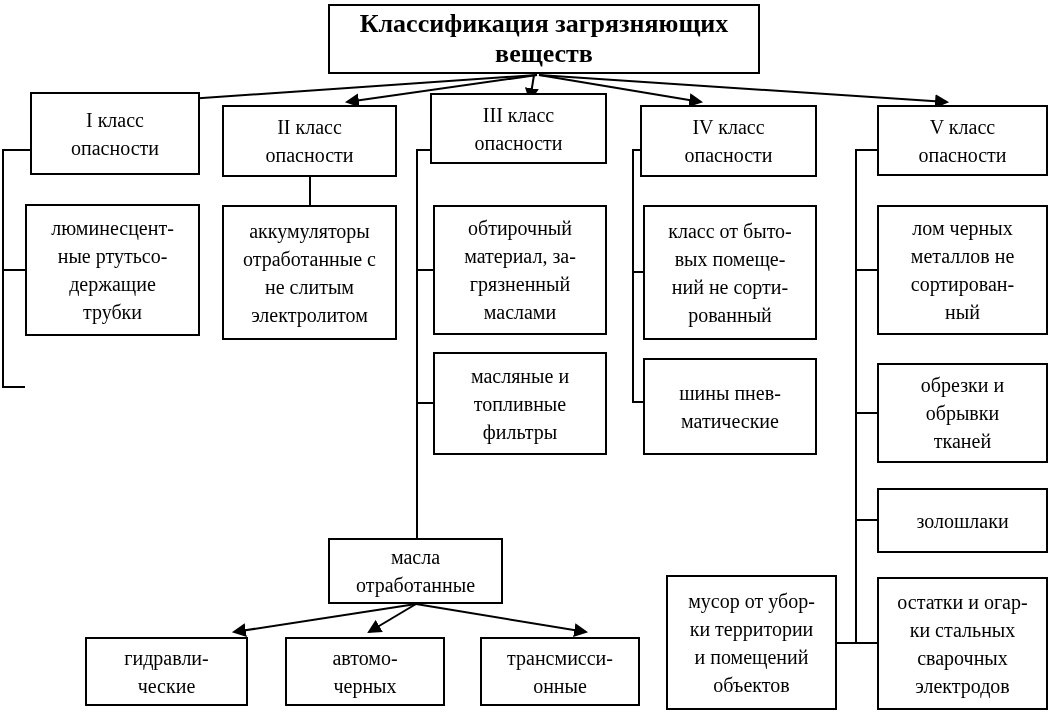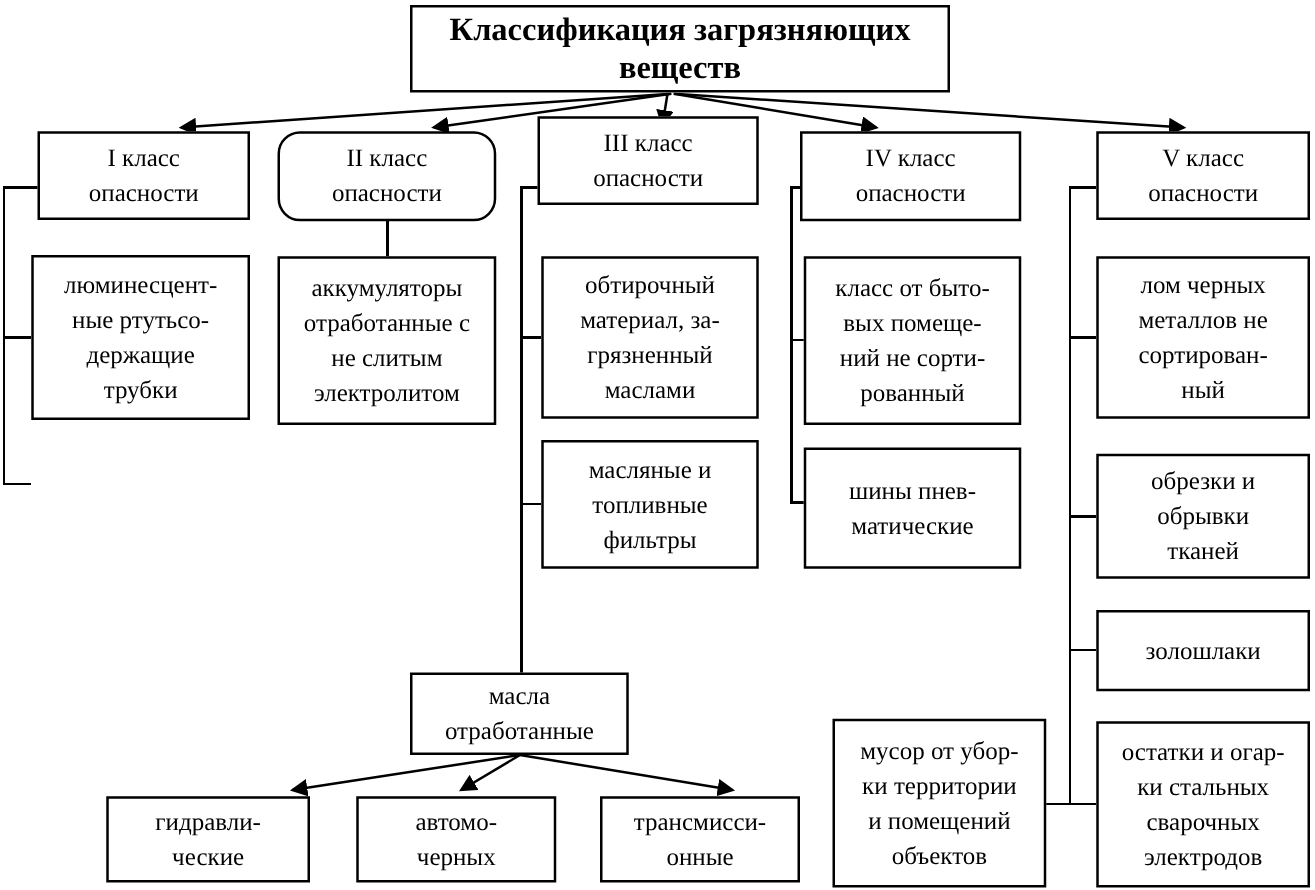--- a/index.html
+++ b/index.html
@@ -50,25 +50,25 @@
       <line x1="416" y1="604" x2="369" y2="632" marker-end="url(#arr)"></line>
       <line x1="416" y1="604" x2="586" y2="632" marker-end="url(#arr)"></line>
     </g>
   </svg>
 
   <div class="box title-box" style="left:328px;top:4px;width:432px;height:70px;">
     <span class="txt">Классификация загрязняющих
 веществ</span>
   </div>
 
-  <div class="box" style="left:30px;top:105px;width:170px;height:71px;">
+  <div class="box" style="left:30px;top:92px;width:170px;height:83px;">
     <span class="txt">I класс
 опасности</span>
   </div>
-  <div class="box" style="left:222px;top:105px;width:175px;height:72px;border-radius:18px;">
+  <div class="box" style="left:222px;top:105px;width:175px;height:72px;">
     <span class="txt">II класс
 опасности</span>
   </div>
   <div class="box" style="left:430px;top:93px;width:177px;height:71px;">
     <span class="txt">III класс
 опасности</span>
   </div>
   <div class="box" style="left:640px;top:105px;width:177px;height:72px;">
     <span class="txt">IV класс
 опасности</span>

